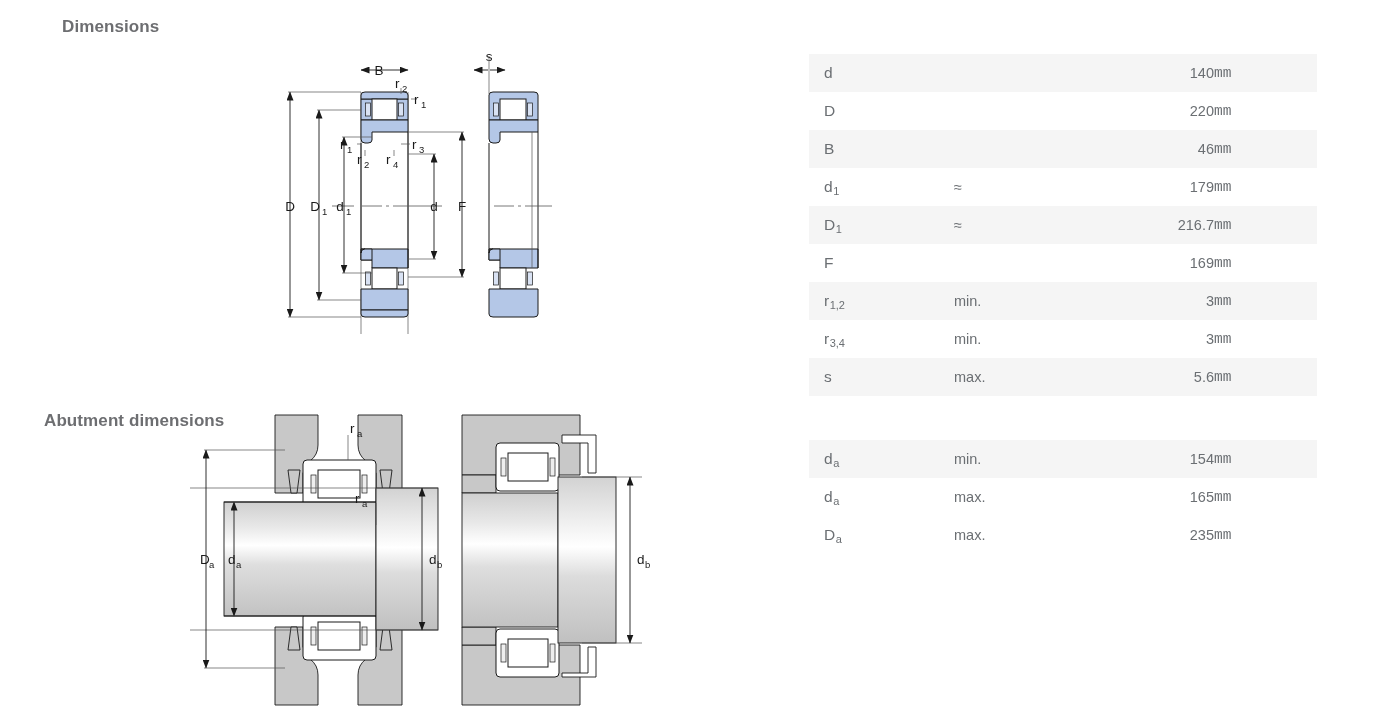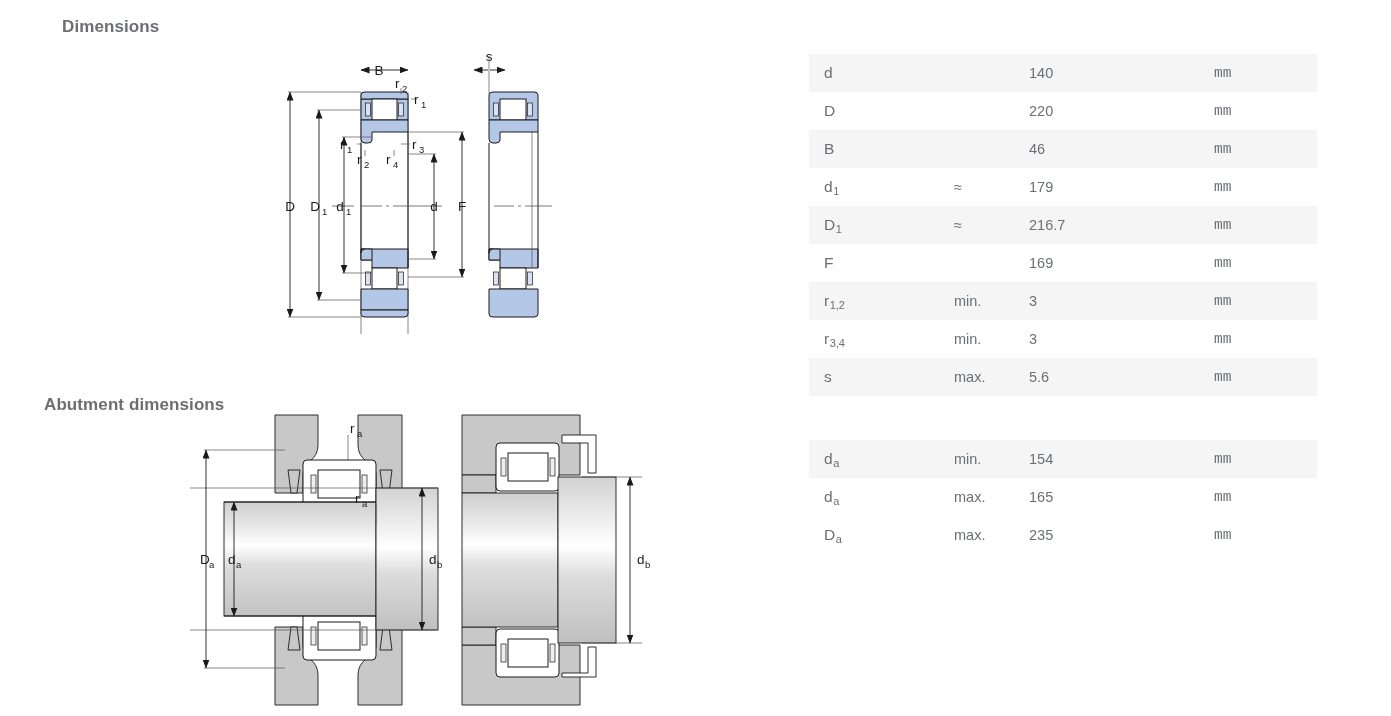--- a/index.html
+++ b/index.html
@@ -17,21 +17,21 @@
 
   .section-heading {
     position: absolute;
     font-size: 17px;
     font-weight: bold;
     color: #6d6e71;
     letter-spacing: 0.1px;
     white-space: nowrap;
   }
   #heading-dimensions { left: 42px; top: 17px; margin-left: 20px; }
-  #heading-abutment  { left: 44px; top: 395px; }
+  #heading-abutment  { left: 44px; top: 411px; }
 
   
   .spec-table {
     position: absolute;
     border-collapse: collapse;
     table-layout: fixed;
     width: 493px;
   }
   #table-dimensions { left: 809px; top: 54px; }
   #table-abutment   { left: 809px; top: 440px; }
@@ -42,21 +42,21 @@
     padding: 0;
     height: 38px;
     vertical-align: middle;
     border: none;
   }
   .spec-table tr.odd td { background: #f5f5f5; }
   .spec-table tr.even td { background: #ffffff; }
 
   .col-sym  { width: 130px; padding-left: 15px !important; }
   .col-qual { width: 75px; }
-  .col-val  { width: 185px; }
+  .col-val  { width: 185px; text-align: right; }
   .col-unit { width: 103px; font-family: Liberation Mono, monospace; }
 
   .sym { font-size: 15.5px; }
   .sym sub {
     font-size: 11px;
     vertical-align: baseline;
     position: relative;
     top: 3px;
     left: 0.5px;
   }

